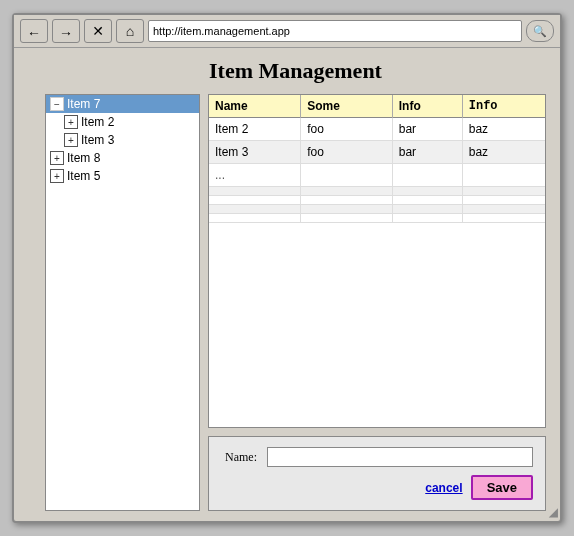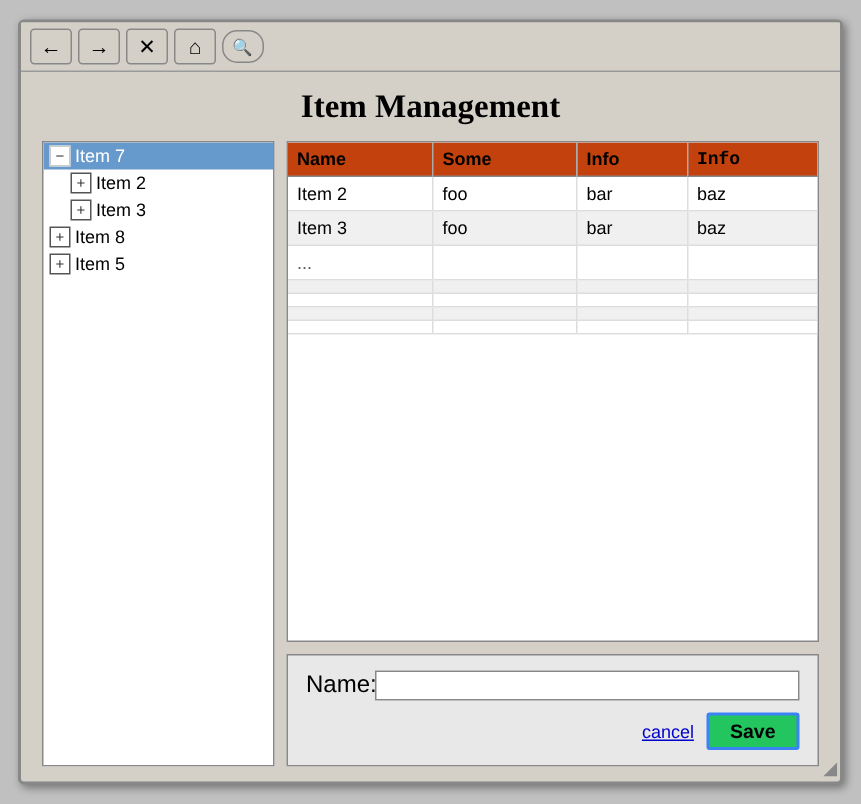--- a/index.html
+++ b/index.html
@@ -71,21 +71,21 @@
       cursor: pointer;
       font-size: 11px;
       display: flex;
       align-items: center;
       justify-content: center;
     }
     .main-content {
       flex: 1;
       display: flex;
       flex-direction: column;
-      padding: 10px 14px 10px 14px;
+      padding: 10px 14px 10px 31px;
       overflow: hidden;
     }
     .page-title {
       text-align: center;
       font-size: 22px;
       font-weight: bold;
       margin-bottom: 10px;
       font-family: 'Georgia', serif;
     }
     .content-area {
@@ -144,21 +144,21 @@
       background: white;
       flex: 1;
       overflow: hidden;
     }
     table {
       width: 100%;
       border-collapse: collapse;
       font-size: 12px;
     }
     thead tr {
-      background: #c2410c;
+      background: #fef9c3;
       border-bottom: 1.5px solid #888;
     }
     thead th {
       padding: 4px 6px;
       text-align: left;
       font-weight: bold;
       border-right: 1px solid #aaa;
       font-size: 12px;
     }
     thead th:last-child { border-right: none; font-family: Liberation Mono, monospace; }
@@ -180,22 +180,23 @@
       padding: 10px 12px;
     }
     .form-row {
       display: flex;
       align-items: center;
       margin-bottom: 8px;
       gap: 6px;
     }
     .form-label {
       width: 40px;
-      font-size: 16px;
-      text-align: left;
+      font-size: 12px;
+      text-align: center;
+      font-family: Liberation Serif, serif;
     }
     .form-input {
       flex: 1;
       height: 20px;
       border: 1.5px solid #888;
       background: white;
       padding: 0 4px;
       font-size: 11px;
     }
     .form-actions {
@@ -205,27 +206,28 @@
       gap: 8px;
       margin-top: 4px;
     }
     .cancel-link {
       font-size: 12px;
       color: #0000cc;
       text-decoration: underline;
       cursor: pointer;
       background: none;
       border: none;
+      font-weight: bold;
     }
     .save-button {
       padding: 3px 14px;
       font-size: 13px;
       font-weight: bold;
-      background: #22c55e;
-      border: 2px solid #3b82f6;
+      background: #f9a8d4;
+      border: 2px solid #a21caf;
       border-radius: 2px;
       cursor: pointer;
     }
     .resize-handle {
       position: absolute;
       bottom: 4px;
       right: 4px;
       font-size: 12px;
       color: #888;
     }
@@ -238,20 +240,21 @@
 
 <div class="window-wrapper">
   <div class="window">
 
 
     <div class="toolbar">
       <button class="nav-btn">←</button>
       <button class="nav-btn">→</button>
       <button class="nav-btn">✕</button>
       <button class="nav-btn">⌂</button>
+      <input class="url-bar" type="text" value="http://item.management.app" style="">
       <button class="search-btn">🔍</button>
     </div>
 
     <div class="main-content">
       <div class="page-title">Item Management</div>
 
       <div class="content-area">
 
         <div class="sidebar">
 

